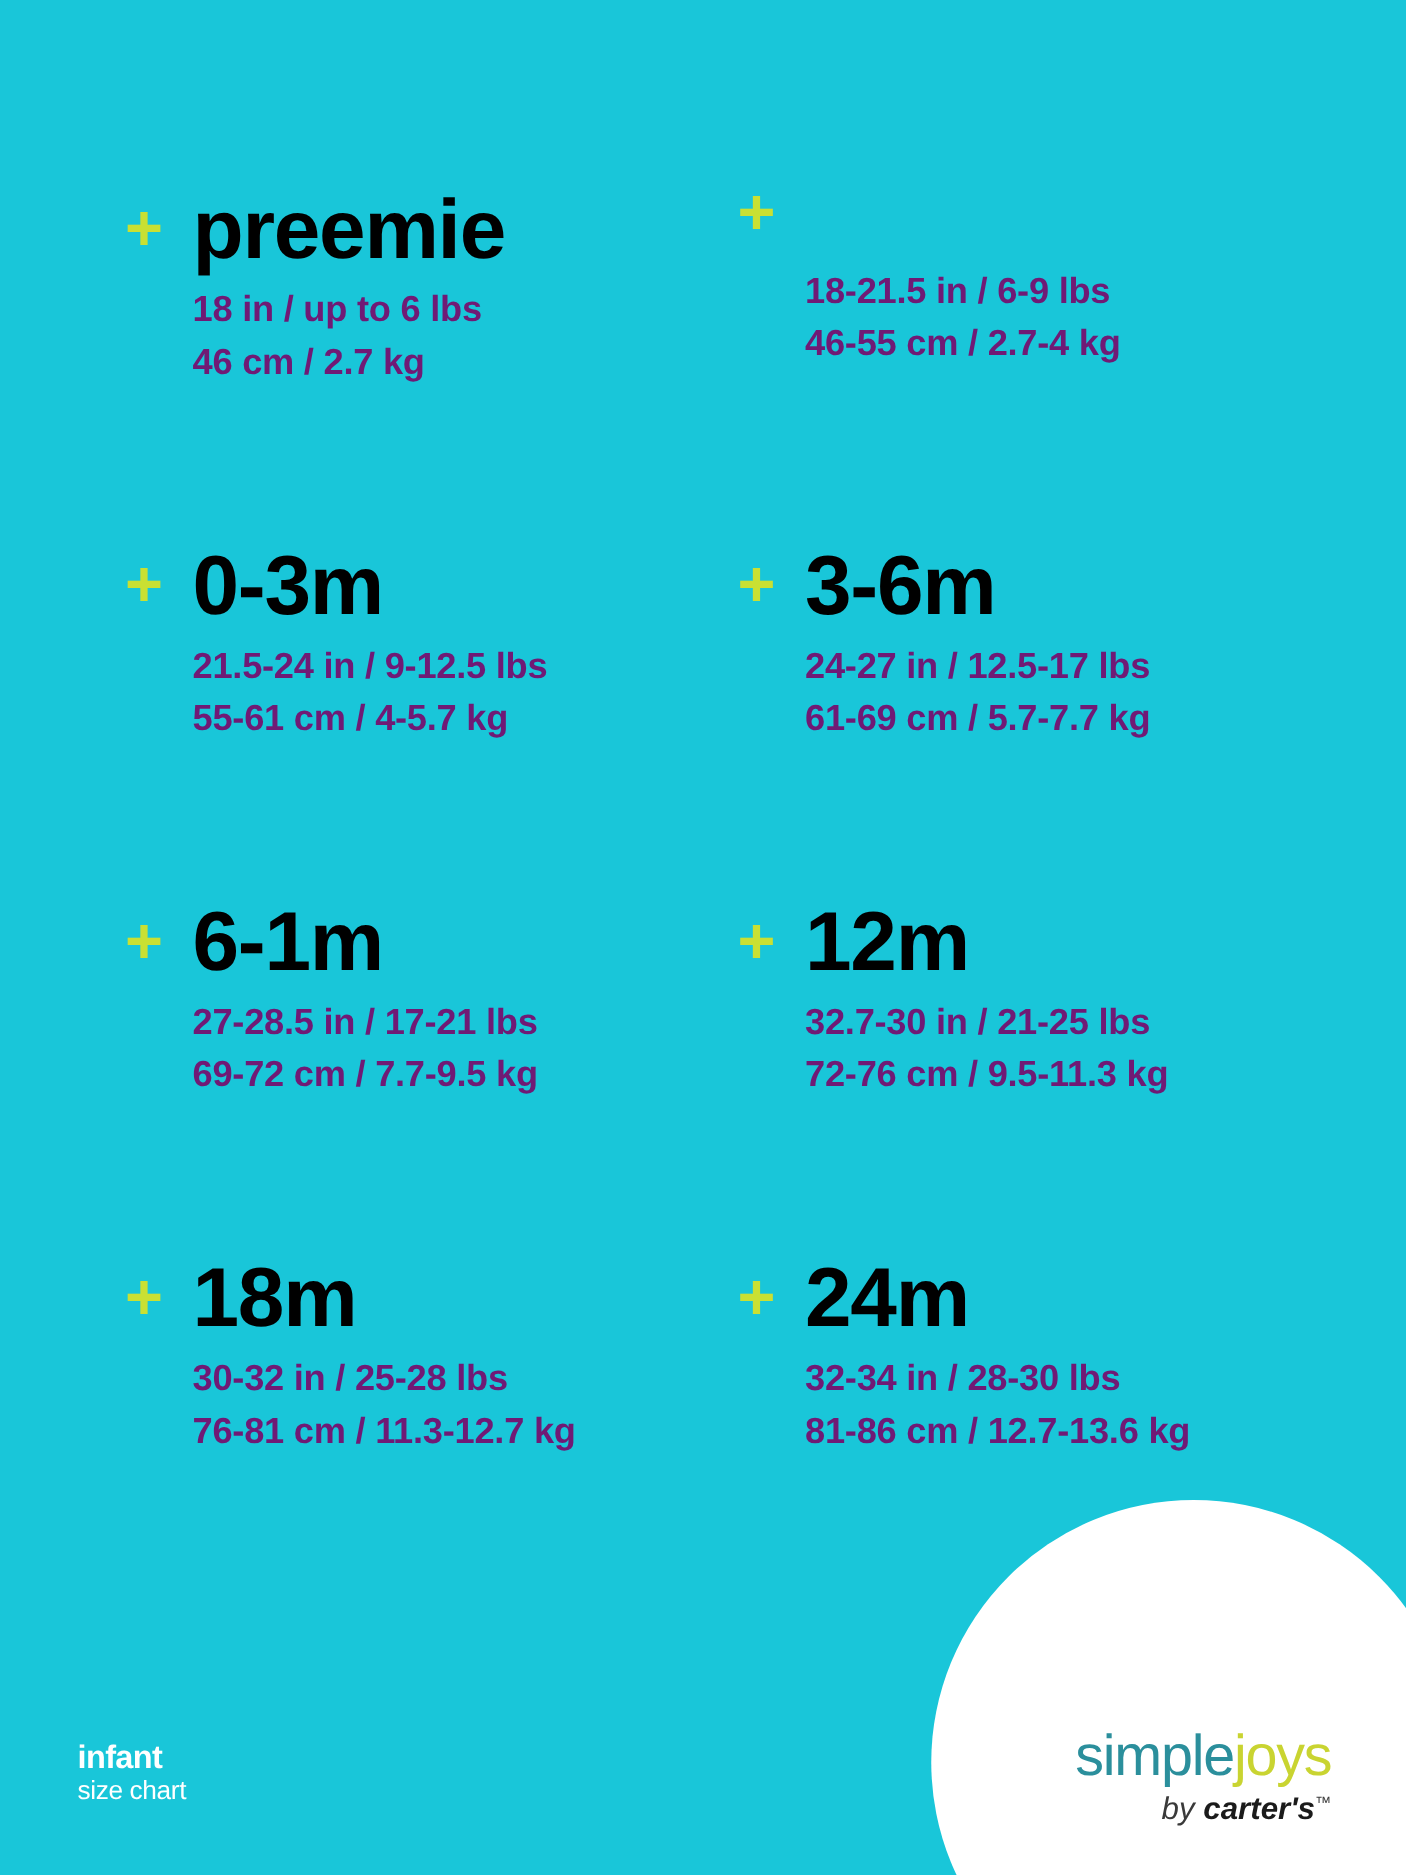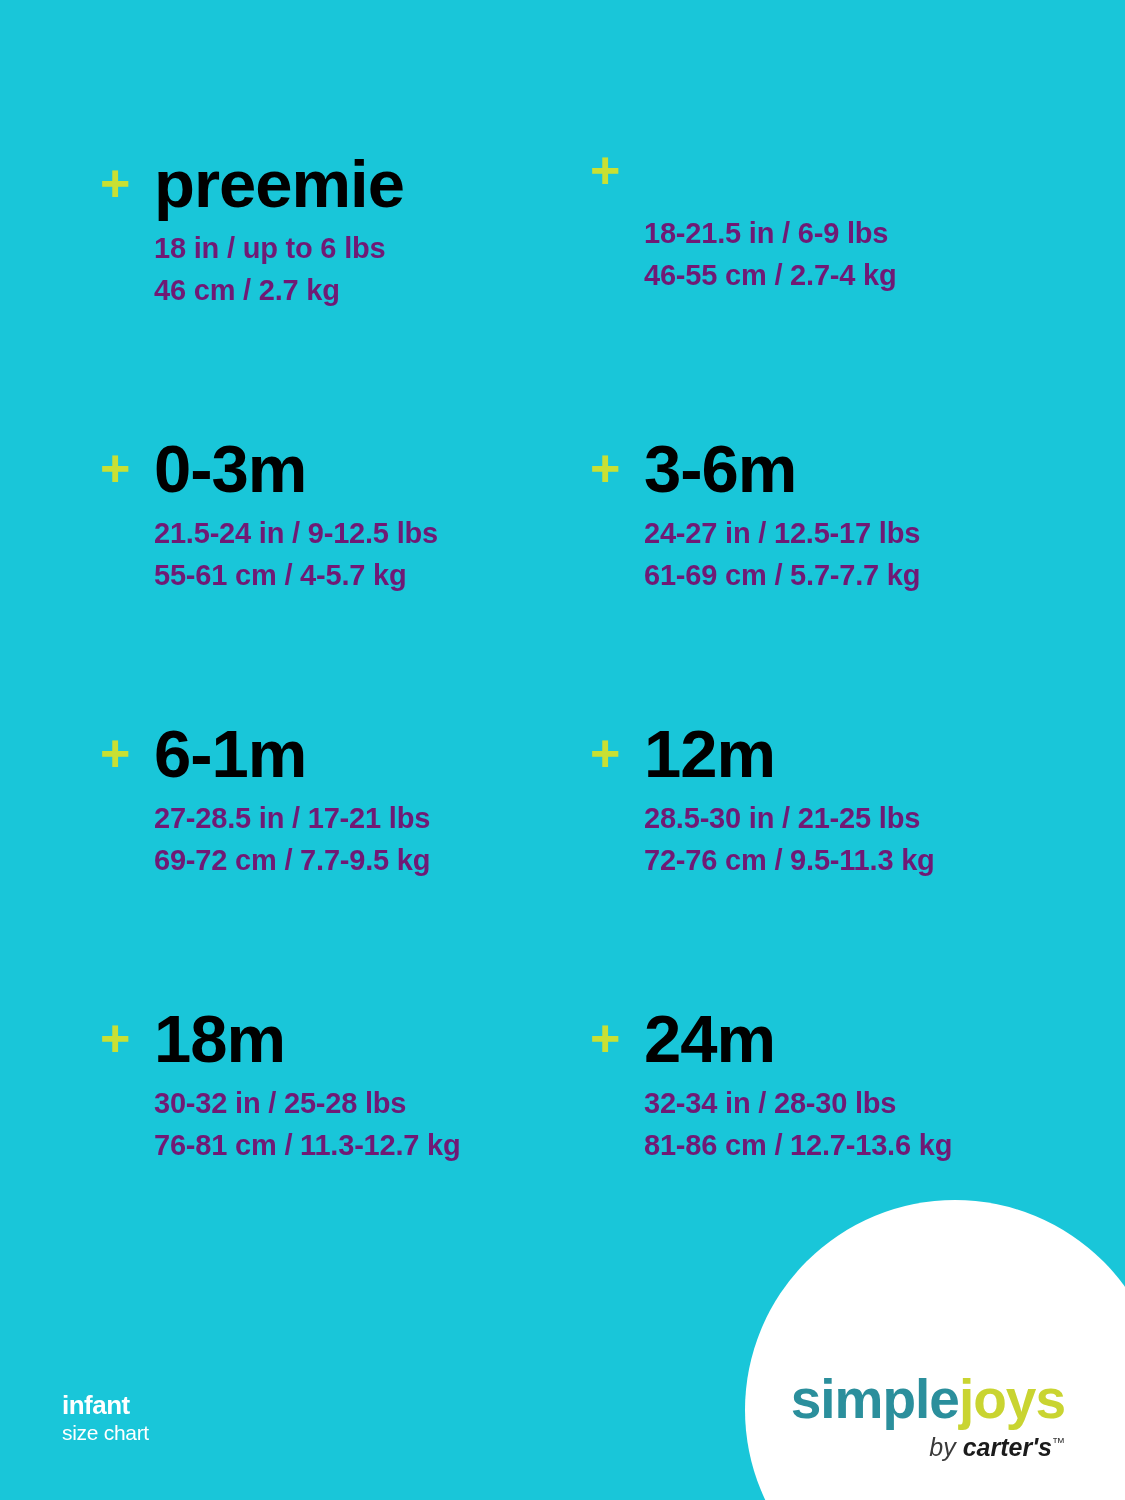--- a/index.html
+++ b/index.html
@@ -106,22 +106,22 @@
 
   .brand-inner {
     position: absolute;
     right: 60px;
     bottom: 40px;
     text-align: right;
     width: 320px;
   }
 
   .brand-wordmark {
-    font-size: 55px;
-    font-weight: bold;
+    font-size: 46px;
+    font-weight: normal;
     letter-spacing: -1px;
     line-height: 1;
     white-space: nowrap;
   }
   .brand-simple { color: #2b8f9c; }
   .brand-joys { color: #c9d431; }
 
   .brand-by {
     margin-top: 8px;
     font-size: 25px;
@@ -198,21 +198,21 @@
         <div class="size-line">69-72 cm / 7.7-9.5 kg</div>
       </div>
     </div>
 
     <div class="size-block">
       <div class="size-head">
         <span class="plus-icon">+</span>
         <span class="size-title">12m</span>
       </div>
       <div class="size-lines">
-        <div class="size-line">28.5-30 in / 21-25 lbs</div>
+        <div class="size-line">32.7-30 in / 21-25 lbs</div>
         <div class="size-line">72-76 cm / 9.5-11.3 kg</div>
       </div>
     </div>
 
     <div class="size-block">
       <div class="size-head">
         <span class="plus-icon">+</span>
         <span class="size-title">18m</span>
       </div>
       <div class="size-lines">

